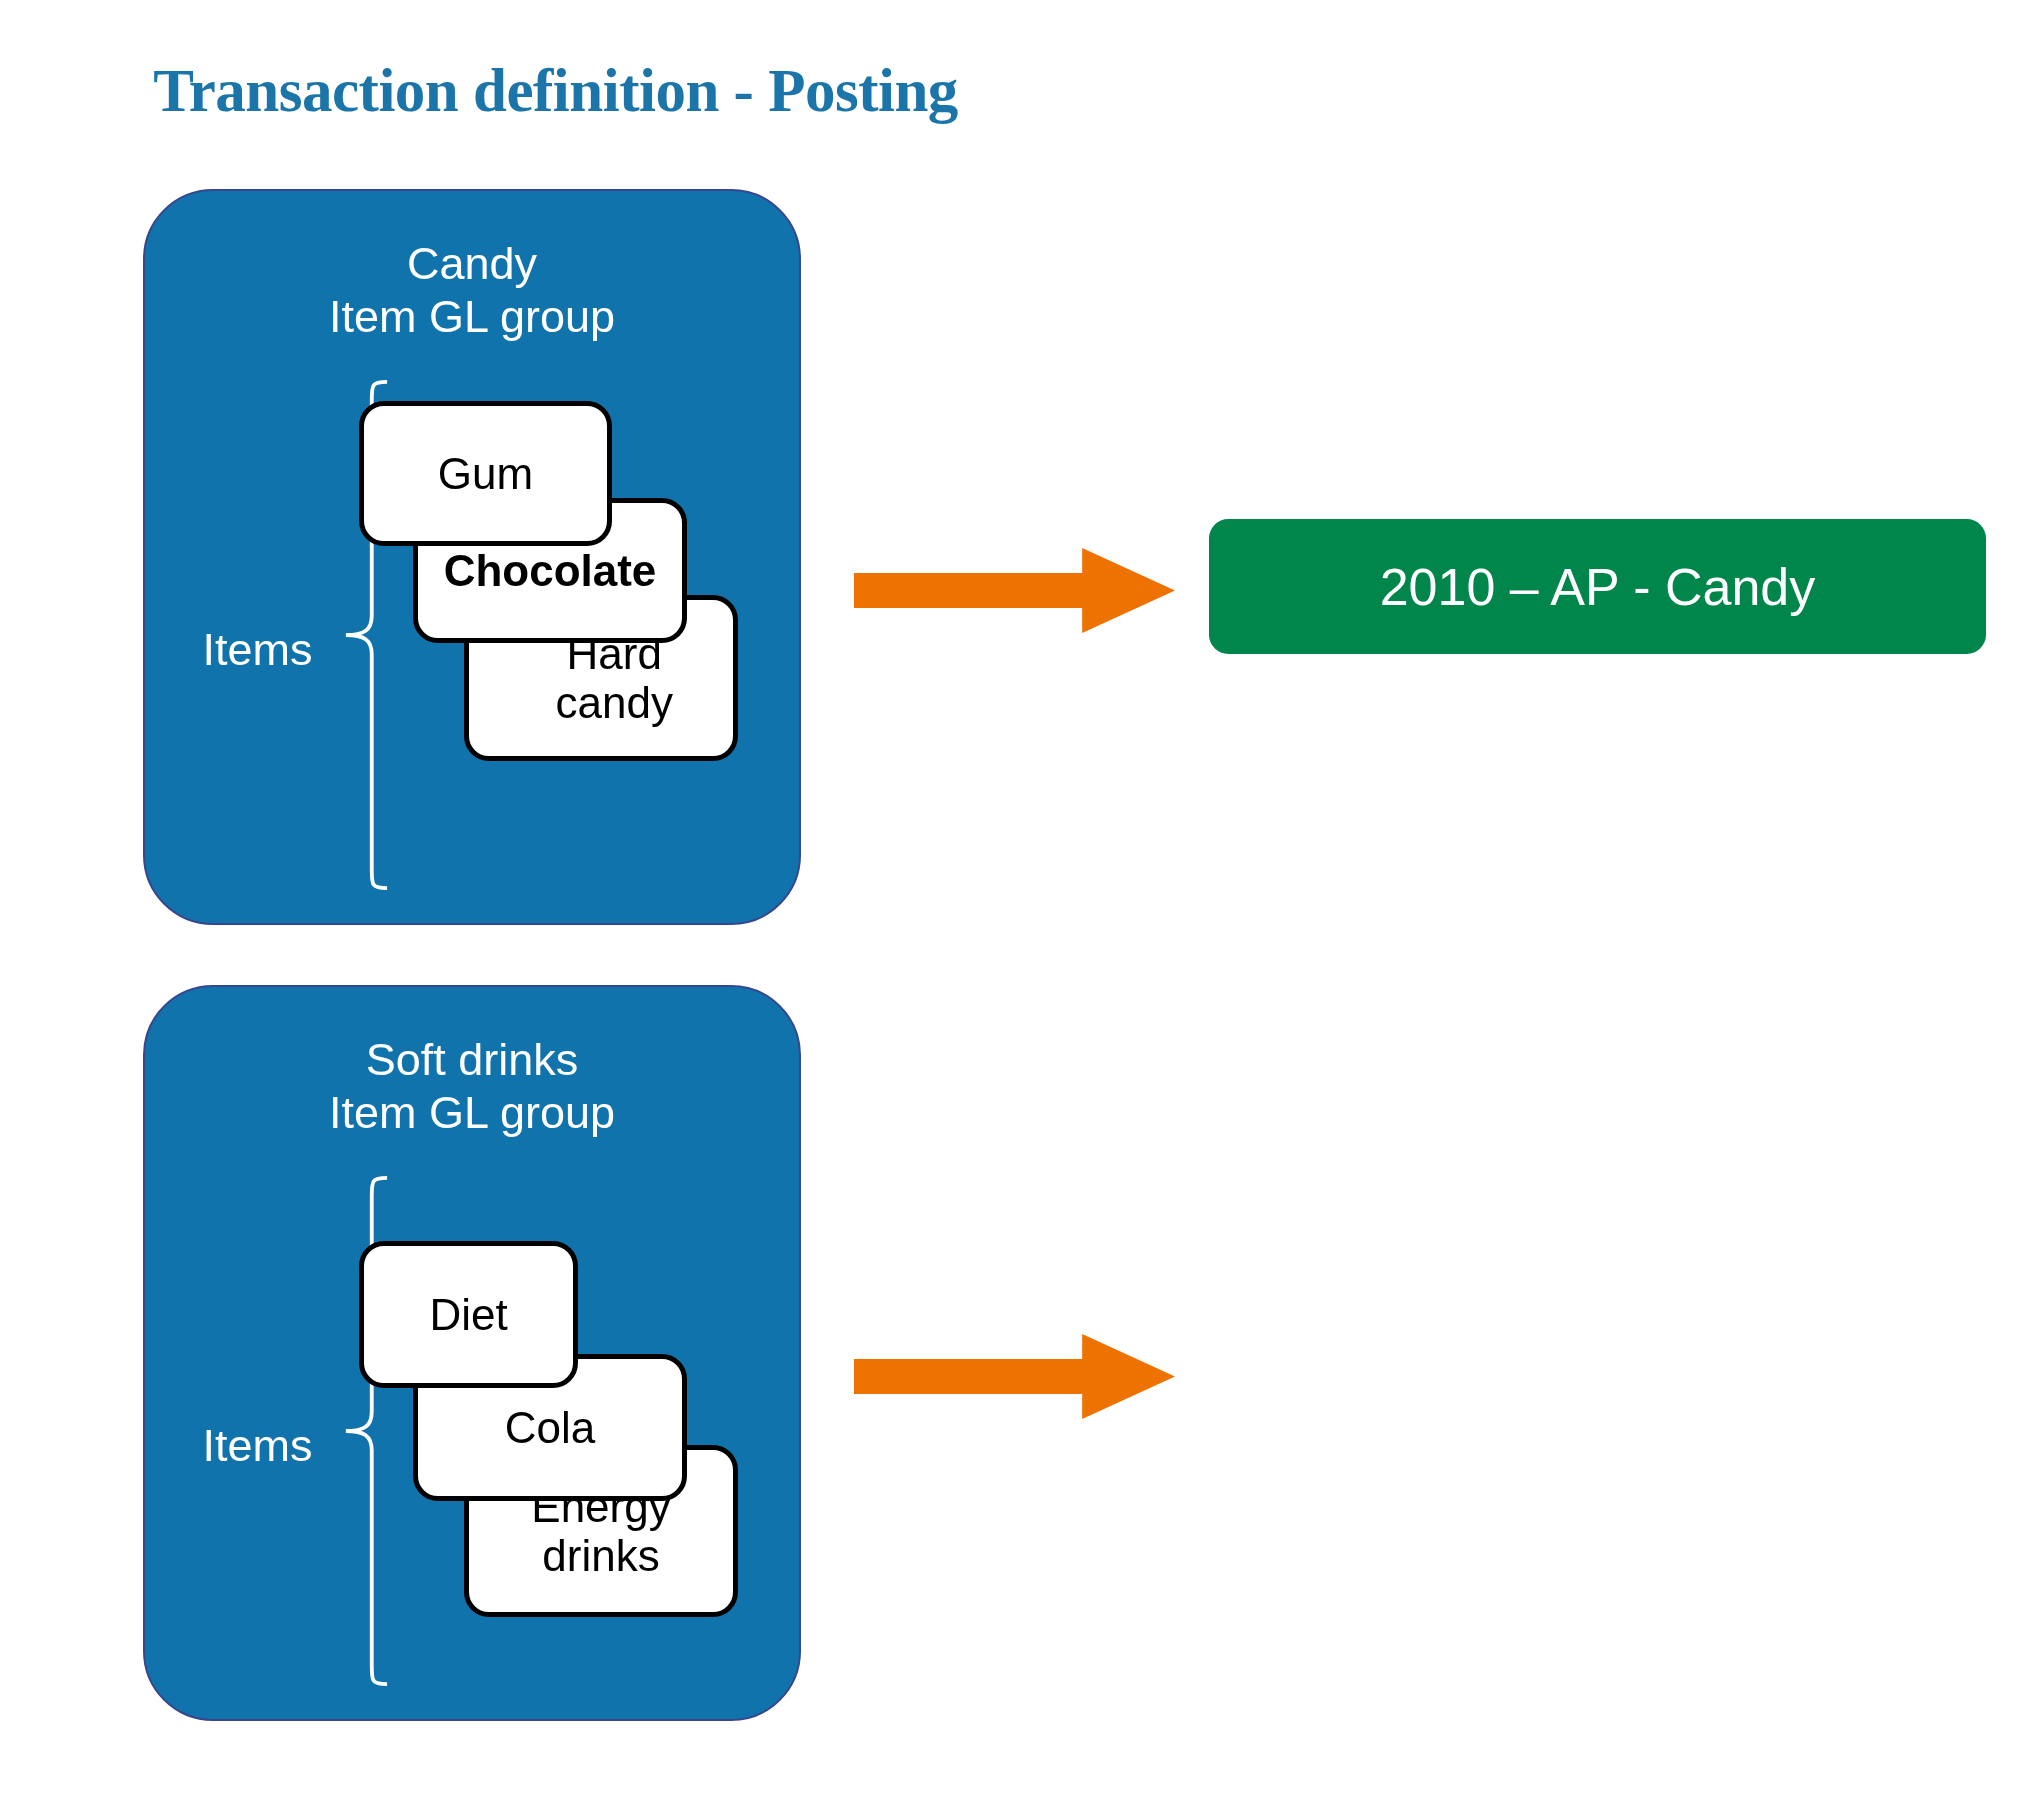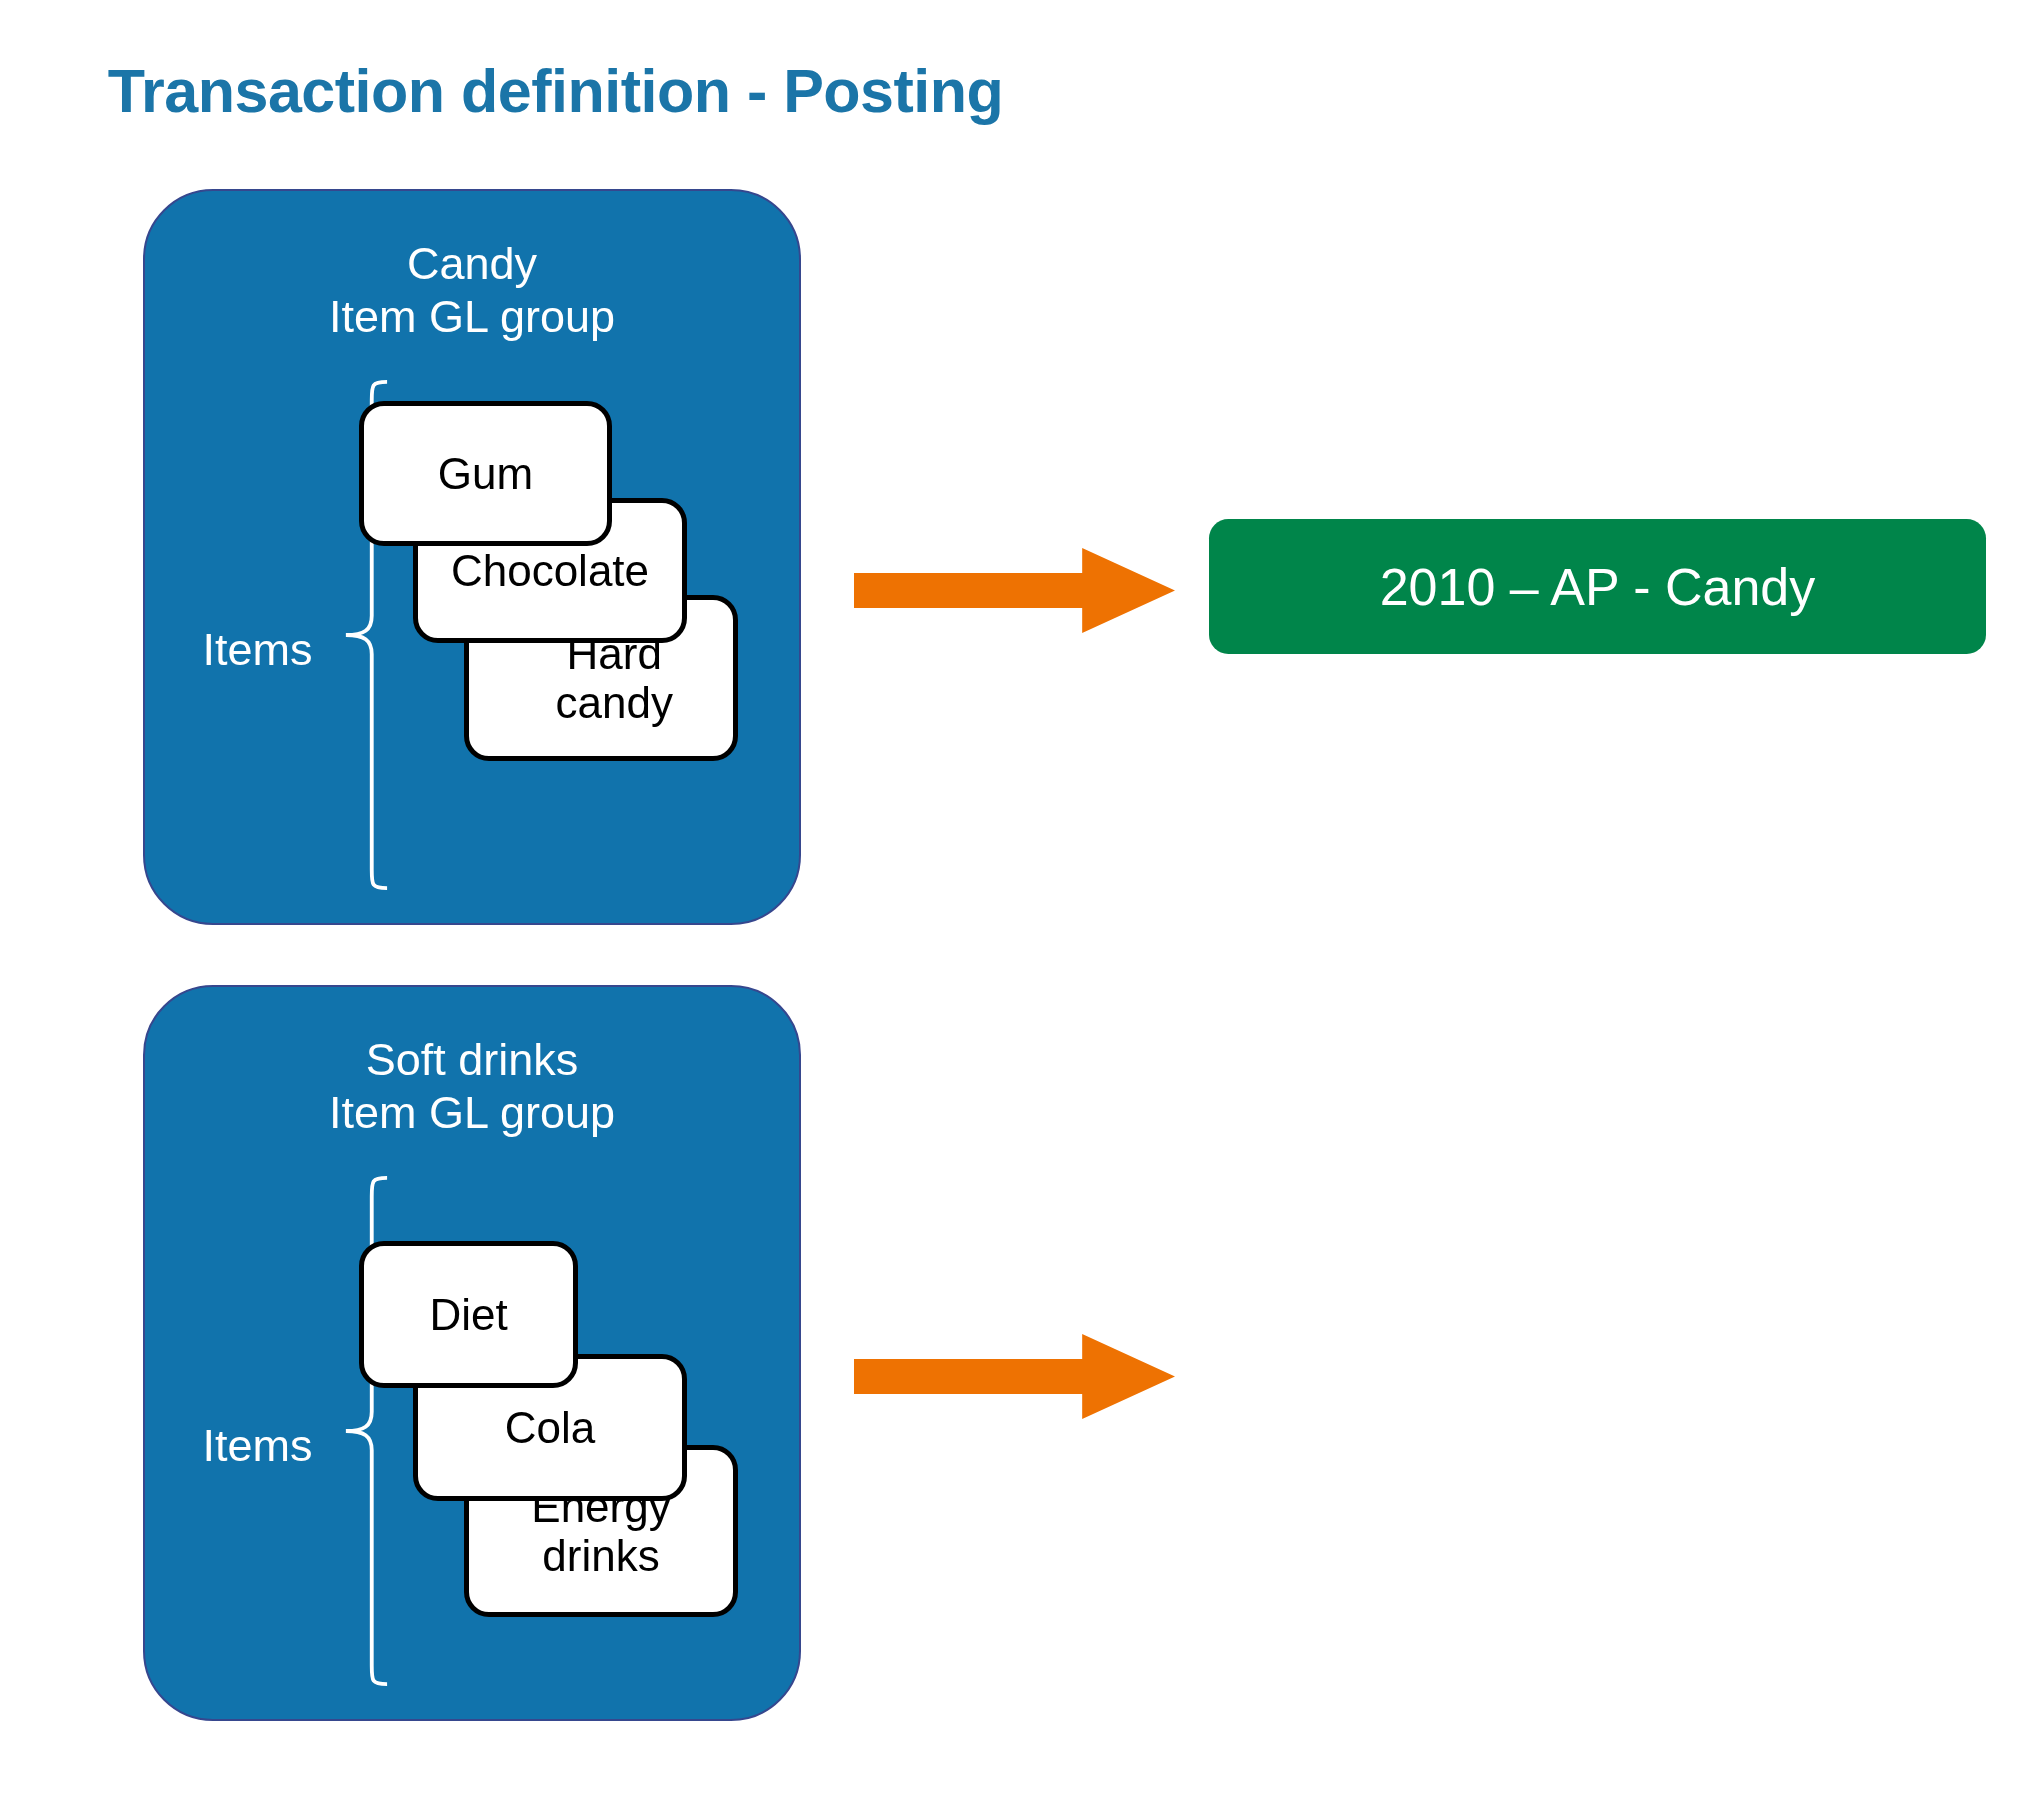--- a/index.html
+++ b/index.html
@@ -10,20 +10,21 @@
   }
   .canvas{position:absolute;inset:0;}
 
   
   .title{
     position:absolute;left:0;top:56px;width:2037px;
     text-align:center;
     font-size:61px;font-weight:bold;color:#1B75A8;
     letter-spacing:-0.5px;
     white-space:nowrap;
+    font-family:Liberation Serif, serif;
   }
   .title .t-inner{display:inline-block;transform:translateX(-463px);}
 
   
   .panel{
     position:absolute;
     left:143px;width:658px;
     background:#1173AC;
     border:2.9px solid #36478E;
     border-radius:70px;
@@ -67,21 +68,21 @@
     box-sizing:border-box;
     display:flex;align-items:center;justify-content:center;
     text-align:center;
     color:#000000;
     font-size:44px;line-height:1.12;
     padding:5.8px 13.5px;
   }
 
   
   #card-gum       {left:214px;top:210px;width:253px;height:145px;z-index:3;}
-  #card-chocolate {left:268px;top:307px;width:274px;height:145px;z-index:2;}
+  #card-chocolate {left:268px;top:307px;width:274px;height:145px;z-index:2;font-weight:bold;}
   #card-hardcandy {left:319px;top:404px;width:274px;height:166px;z-index:1;padding-left:40px;}
 
   
   #card-diet      {left:214px;top:254px;width:219px;height:147px;z-index:3;}
   #card-cola      {left:268px;top:367px;width:274px;height:147px;z-index:2;}
   #card-energy    {left:319px;top:458px;width:274px;height:172px;z-index:1;}
 
   
   .arrow{position:absolute;width:321px;height:85px;}
   #arrow-candy{left:854px;top:548px;}

